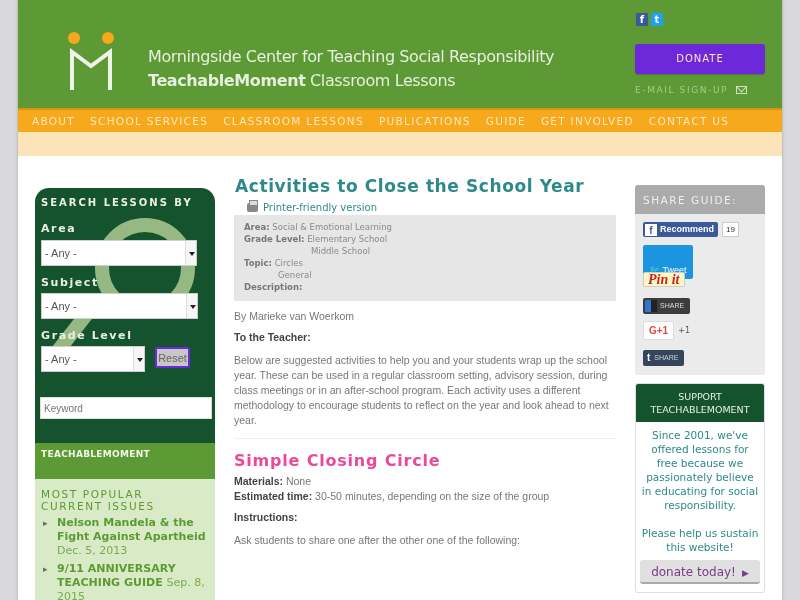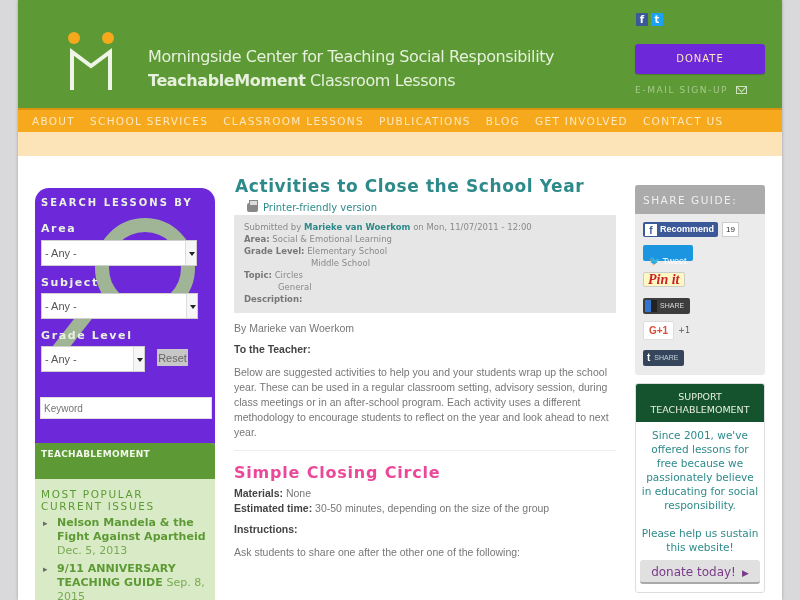--- a/index.html
+++ b/index.html
@@ -21,21 +21,21 @@
   .email-signup { position: absolute; left: 617px; top: 85px; color: #a7c98a; font-size: 9px; letter-spacing: 1.6px; display: flex; align-items: center; gap: 8px; justify-content: flex-end; }
   .mail-icon { width: 11px; height: 8px; border: 1px solid #cfe2bf; position: relative; }
   .mail-icon::after { content: ""; position: absolute; left: 1px; top: -3px; width: 6px; height: 6px; border-right: 1px solid #cfe2bf; border-bottom: 1px solid #cfe2bf; transform: rotate(45deg); }
 
   
   .nav { position: absolute; left: 0; top: 108px; width: 764px; height: 24px; background: #f6a91c; border-top: 2px solid #d9950f; display: flex; padding-left: 14px; }
   .nav a { color: #fde7bd; font-size: 10.5px; letter-spacing: 1.3px; line-height: 22px; margin-right: 15px; text-decoration: none; white-space: nowrap; }
   .subband { position: absolute; left: 0; top: 132px; width: 764px; height: 24px; background: #fde3b8; }
 
   
-  .search-box { position: absolute; left: 17px; top: 188px; width: 180px; height: 284px; background: #6d28d9; border-radius: 14px; overflow: hidden; }
+  .search-box { position: absolute; left: 17px; top: 188px; width: 180px; height: 284px; background: #14532d; border-radius: 14px; overflow: hidden; }
   .search-watermark { position: absolute; left: 60px; top: 30px; width: 100px; height: 100px; border: 14px solid #a4c48d; border-radius: 50%; opacity: 0.9; }
   .search-watermark-handle { position: absolute; left: 26px; top: 120px; width: 14px; height: 60px; background: #a4c48d; transform: rotate(38deg); opacity: 0.9; }
   .search-box h3 { position: absolute; left: 6px; top: 9px; color: #e8f1df; font-size: 10px; letter-spacing: 2px; font-weight: bold; }
   .search-label { position: absolute; left: 6px; color: #e8f1df; font-size: 11px; letter-spacing: 1.6px; font-weight: bold; }
   .select { position: absolute; left: 6px; height: 26px; background: #fff; border: 1px solid #cfcfcf; font-family: "Liberation Sans", sans-serif; font-size: 11px; color: #555; line-height: 24px; padding-left: 3px; }
   .select .arrow { position: absolute; right: 0; top: 0; width: 11px; height: 24px; border-left: 1px solid #ddd; background: #f6f6f6; }
   .select .arrow::after { content: ""; position: absolute; left: 3px; top: 11px; border-left: 3px solid transparent; border-right: 3px solid transparent; border-top: 4px solid #222; }
   .reset-btn { position: absolute; left: 120px; top: 159px; width: 35px; height: 21px; background: #c7c7c7; border: 2px solid #6d28d9; border-radius: 2px; font-family: "Liberation Sans", sans-serif; font-size: 11px; color: #666; text-align: center; line-height: 19px; }
   .keyword { position: absolute; left: 5px; top: 209px; width: 172px; height: 22px; background: #fff; border: 1px solid #ddd; font-family: "Liberation Sans", sans-serif; font-size: 10px; color: #aaa; line-height: 20px; padding-left: 3px; }
 
@@ -71,21 +71,21 @@
   .instructions { margin-top: 6px; }
   .ask { margin-top: 8px; }
 
   
   .share { position: absolute; left: 617px; top: 185px; width: 130px; height: 190px; background: #ebebeb; border-radius: 3px; overflow: hidden; }
   .share-head { height: 29px; background: #ababab; color: #efefef; font-size: 10.5px; letter-spacing: 1.5px; padding: 9px 0 0 8px; }
   .share-row { position: absolute; left: 8px; display: flex; align-items: center; gap: 4px; }
   .btn-fb { background: #3b5998; color: #fff; font-family: "Liberation Sans", sans-serif; font-size: 9px; font-weight: bold; height: 15px; line-height: 15px; padding: 0 4px 0 0; border-radius: 2px; display: flex; align-items: center; gap: 3px; }
   .btn-fb .f { background: #fff; color: #3b5998; width: 12px; height: 12px; margin-left: 2px; text-align: center; line-height: 13px; font-size: 10px; }
   .fb-count { background: #fff; border: 1px solid #ccc; font-size: 8px; color: #333; height: 15px; line-height: 13px; padding: 0 3px; font-family: "Liberation Sans", sans-serif; }
-  .btn-tweet { background: #1b95e0; color: #fff; font-family: "Liberation Sans", sans-serif; font-size: 9px; height: 16px; line-height: 16px; padding: 8px 6px; border-radius: 2px; }
+  .btn-tweet { background: #1b95e0; color: #fff; font-family: "Liberation Sans", sans-serif; font-size: 9px; height: 16px; line-height: 16px; padding: 17px 6px; border-radius: 2px; }
   .btn-pin { background: #fef9c3; border: 1px solid #ccc; color: #cb2027; font-family: "Liberation Serif", serif; font-style: italic; font-weight: bold; font-size: 14px; height: 15px; line-height: 13px; padding: 0 4px; border-radius: 2px; }
   .btn-del { background: #3d3d3d; color: #ddd; font-family: "Liberation Sans", sans-serif; font-size: 7px; height: 16px; line-height: 16px; padding: 0 6px 0 0; border-radius: 2px; display: flex; align-items: center; gap: 3px; }
   .btn-del .sq { width: 12px; height: 12px; margin-left: 2px; background: linear-gradient(90deg, #3274d0 50%, #222 50%); }
   .btn-gplus { background: #fff; border: 1px solid #ddd; color: #dd4b39; font-family: "Liberation Sans", sans-serif; font-weight: bold; font-size: 10px; height: 19px; line-height: 17px; padding: 0 5px; border-radius: 2px; }
   .gplus-count { color: #555; font-size: 8px; }
   .btn-tumblr { background: #35465c; color: #c9d3df; font-family: "Liberation Sans", sans-serif; font-size: 7px; height: 16px; line-height: 16px; padding: 0 6px 0 0; border-radius: 2px; display: flex; align-items: center; gap: 4px; }
   .btn-tumblr .t { color: #fff; font-weight: bold; font-size: 10px; margin-left: 4px; }
 
   .support { position: absolute; left: 617px; top: 383px; width: 130px; height: 210px; background: #fff; border: 1px solid #ddd; border-radius: 3px; overflow: hidden; }
   .support-head { height: 38px; background: #14532d; color: #e8f1df; font-size: 9.5px; text-align: center; padding-top: 6px; line-height: 13px; }
@@ -117,21 +117,21 @@
       <span>E-MAIL SIGN-UP</span>
       <span class="mail-icon"></span>
     </div>
   </div>
 
   <div class="nav">
     <a>ABOUT</a>
     <a>SCHOOL SERVICES</a>
     <a>CLASSROOM LESSONS</a>
     <a>PUBLICATIONS</a>
-    <a>BLOG</a>
+    <a>GUIDE</a>
     <a>GET INVOLVED</a>
     <a>CONTACT US</a>
   </div>
   <div class="subband"></div>
 
   <div class="search-box">
     <div class="search-watermark"></div>
     <div class="search-watermark-handle"></div>
     <h3>SEARCH LESSONS BY</h3>
 
@@ -174,23 +174,20 @@
   </div>
 
   <div class="main">
     <h1 class="title">Activities to Close the School Year</h1>
     <div class="printer">
       <span class="printer-icon"></span>
       <span>Printer-friendly version</span>
     </div>
 
     <div class="meta">
-      <div>
-        <span>Submitted by </span><span class="author">Marieke van Woerkom</span><span> on Mon, 11/07/2011 - 12:00</span>
-      </div>
       <div><b>Area:</b><span> Social &amp; Emotional Learning</span></div>
       <div><b>Grade Level:</b> <span>Elementary School</span></div>
       <div class="indent-grade">Middle School</div>
       <div><b>Topic:</b> <span>Circles</span></div>
       <div class="indent-topic">General</div>
       <div><b>Description:</b></div>
     </div>
 
     <div class="body-text byline">By Marieke van Woerkom</div>
     <div class="body-text teacher-h">To the Teacher:</div>

